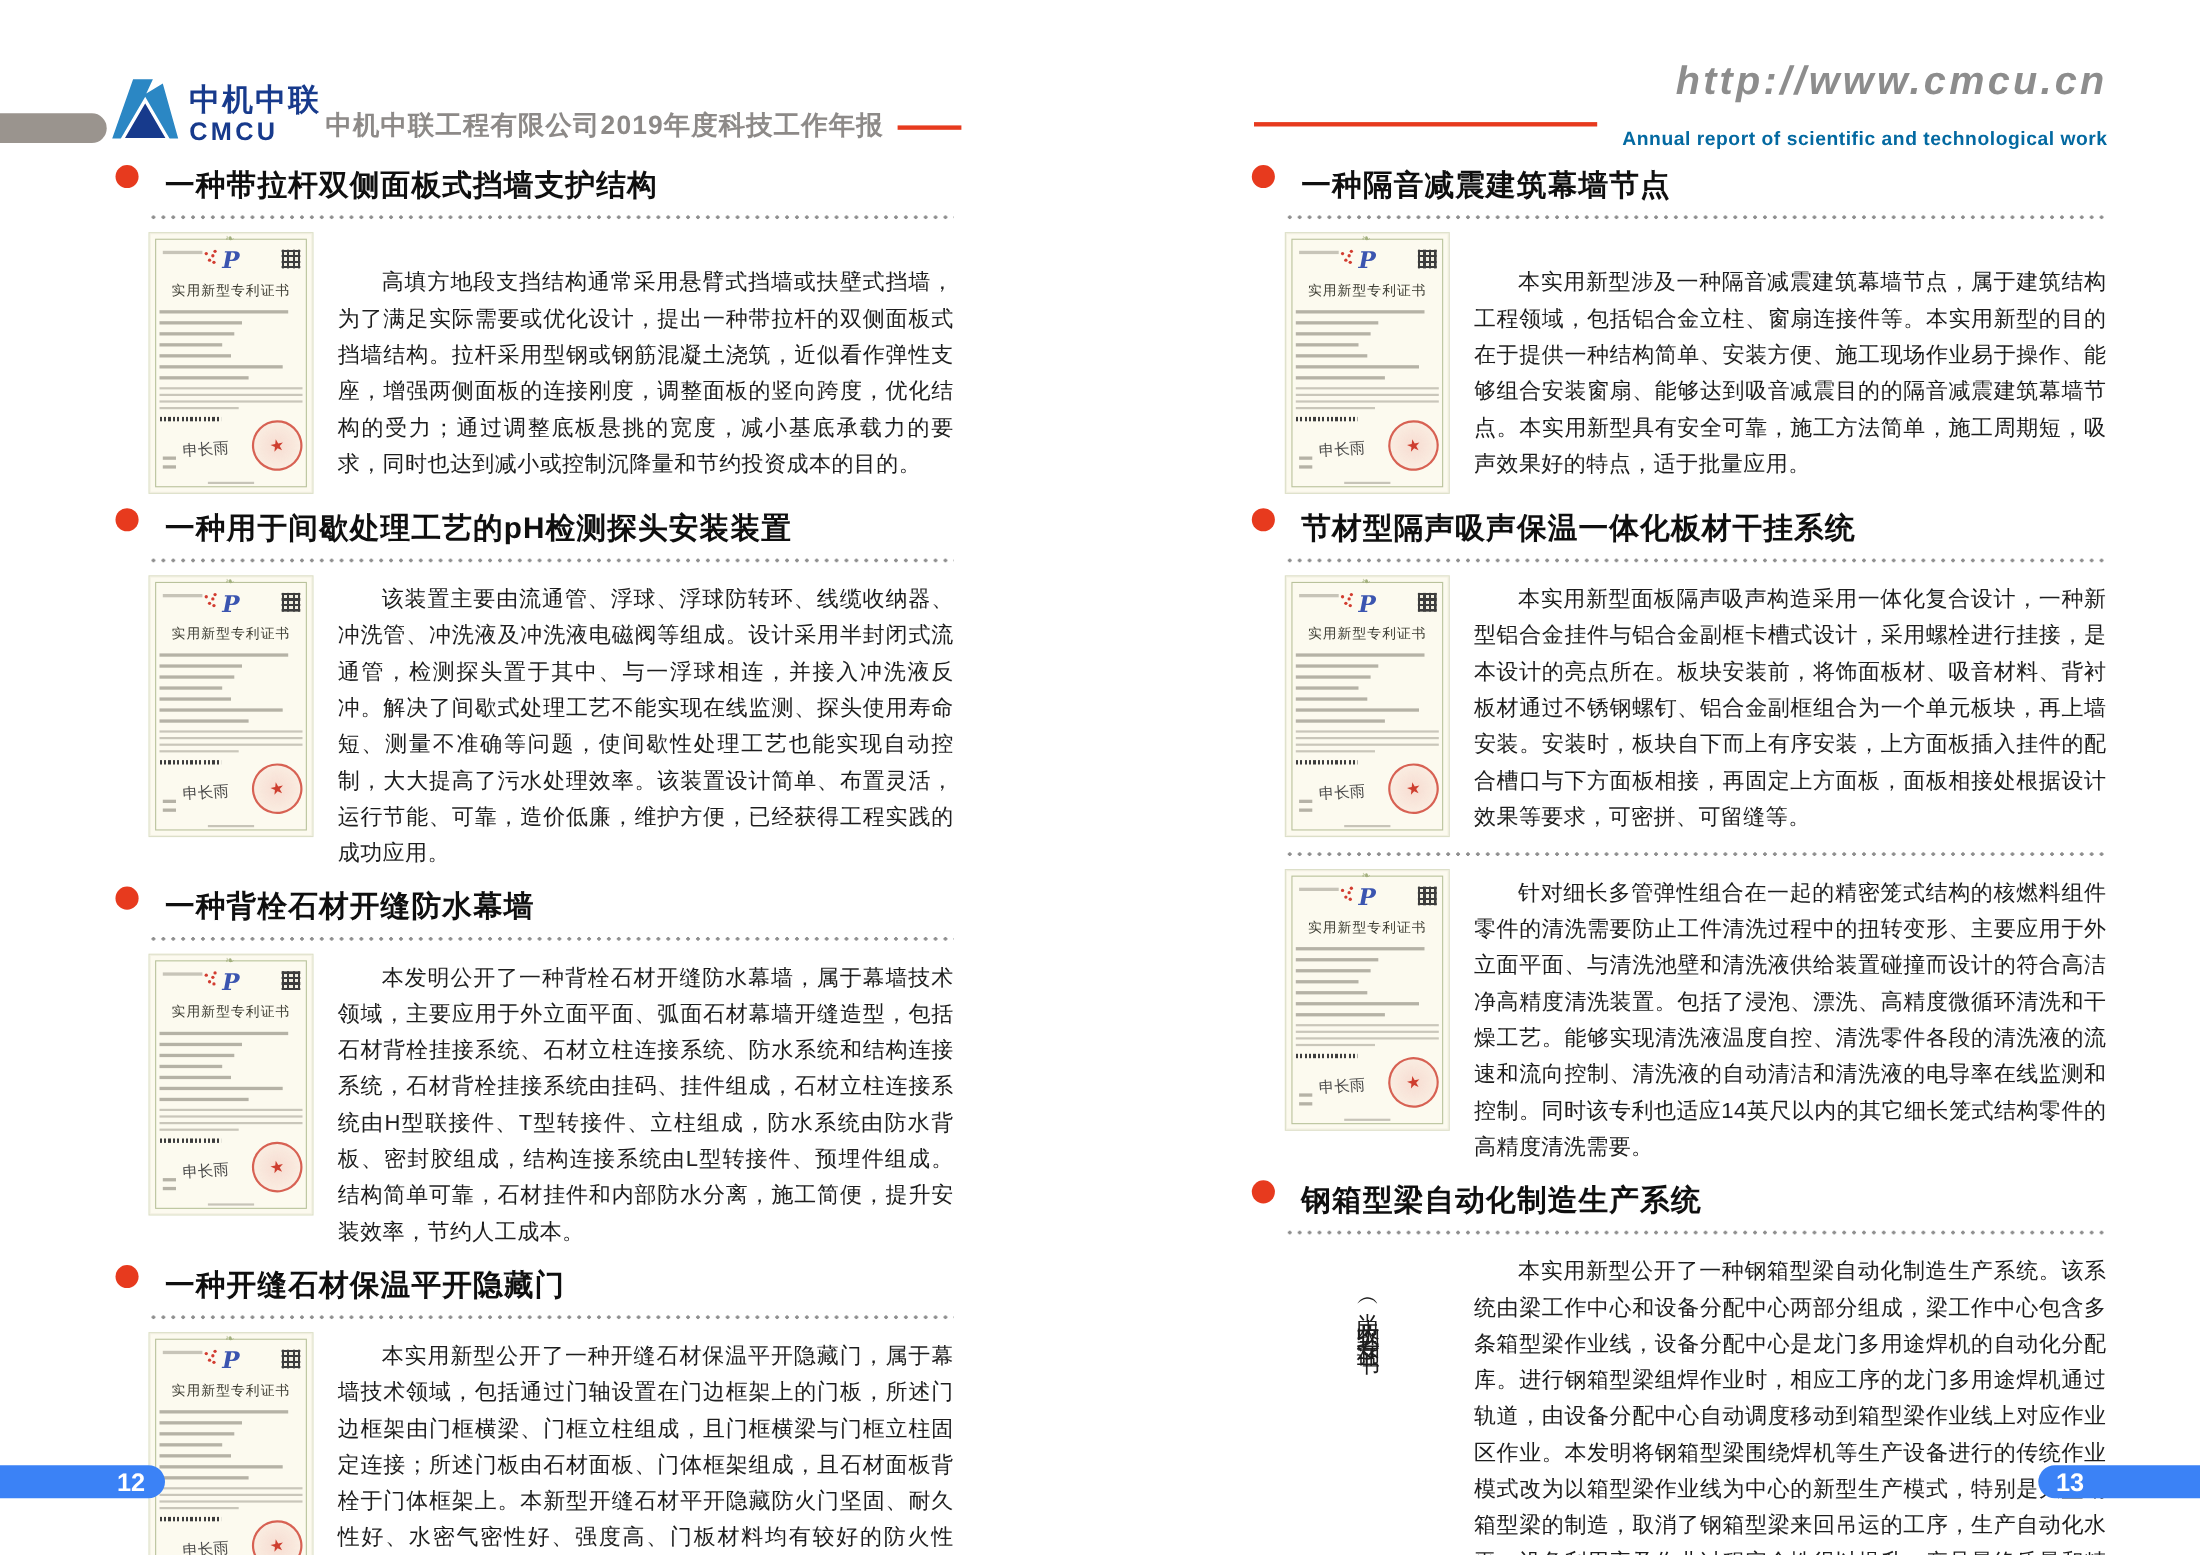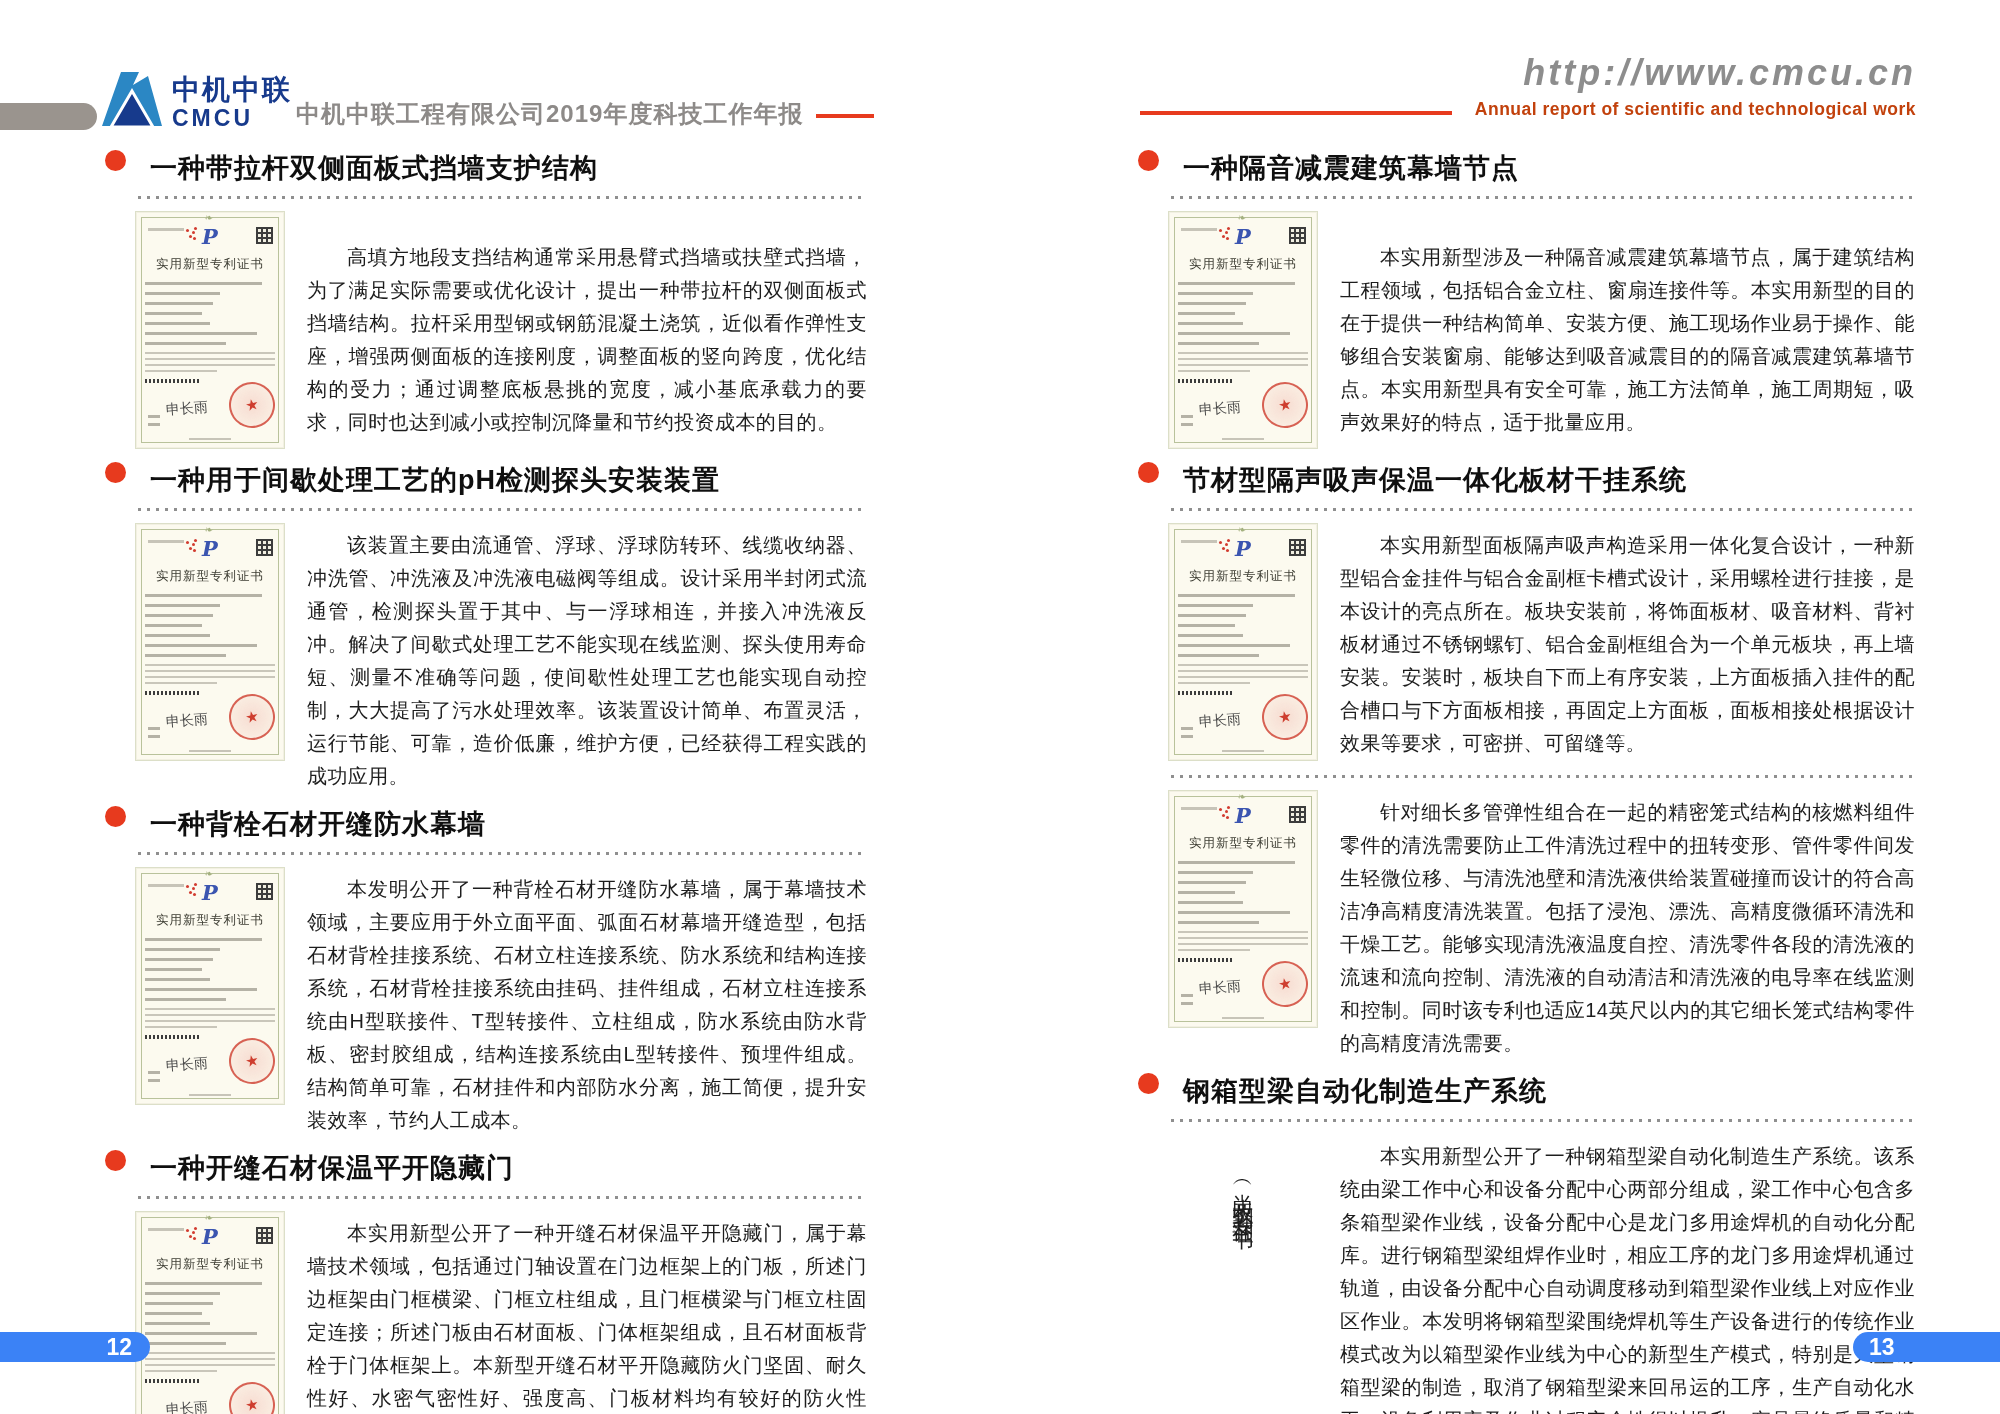--- a/index.html
+++ b/index.html
@@ -11,21 +11,21 @@
   }
   
   .side-tab{position:absolute;left:0;top:103px;width:97px;height:27px;background:#9a948e;border-radius:0 14px 14px 0;}
   .logo{position:absolute;left:100px;top:70px;display:flex;align-items:flex-end;gap:8px;}
   .logo-text{line-height:1;padding-bottom:2px;}
   .logo-cn{font-size:28px;font-weight:bold;color:#173a8c;letter-spacing:2px;}
   .logo-en{font-size:23px;font-weight:bold;color:#173a8c;letter-spacing:3px;margin-top:3px;}
   .report-title{position:absolute;left:296px;top:98px;font-size:24px;font-weight:bold;color:#8d8a88;letter-spacing:1px;}
   .title-dash{position:absolute;left:816px;top:114px;width:58px;height:4px;background:#e73a1e;}
   .site-url{position:absolute;right:84px;top:52px;font-size:36px;font-weight:bold;color:#8d8d8d;letter-spacing:3px;font-style:italic;}
-  .site-sub{position:absolute;right:84px;top:99px;font-size:17.5px;font-weight:bold;color:#c2410c;letter-spacing:.5px;}
+  .site-sub{position:absolute;right:84px;top:116px;font-size:17.5px;font-weight:bold;color:#0369a1;letter-spacing:.5px;}
   .sub-line{position:absolute;left:1140px;top:111px;width:312px;height:4px;background:#e73a1e;}
   
   .page{position:absolute;top:150px;}
   .page-left{left:105px;width:762px;}
   .page-right{left:1138px;width:777px;}
   .section{margin-bottom:13px;}
   .sec-head{display:flex;align-items:flex-start;gap:24px;}
   .bullet{width:21px;height:21px;border-radius:50%;background:#e73a1e;flex:0 0 21px;}
   .sec-title{font-size:27px;font-weight:bold;color:#0f0f0f;letter-spacing:1px;white-space:nowrap;}
   .dotline{margin:9px 0 11px 30px;height:5px;
@@ -371,21 +371,21 @@
         </div>
         <div class="cert-bar"></div>
         <div class="cert-sign-label"></div>
         <div class="cert-sign">申长雨</div>
         <div class="cert-seal">★</div>
         <div class="cert-foot">
             <span></span>
           </div>
       </div>
 
-      <div class="sec-text">针对细长多管弹性组合在一起的精密笼式结构的核燃料组件零件的清洗需要防止工件清洗过程中的扭转变形、管件零件间发生轻微位移、与清洗池壁和清洗液供给装置碰撞而设计的符合高洁净高精度清洗装置。包括了浸泡、漂洗、高精度微循环清洗和干燥工艺。能够实现清洗液温度自控、清洗零件各段的清洗液的流速和流向控制、清洗液的自动清洁和清洗液的电导率在线监测和控制。同时该专利也适应14英尺以内的其它细长笼式结构零件的高精度清洗需要。</div>
+      <div class="sec-text">针对细长多管弹性组合在一起的精密笼式结构的核燃料组件零件的清洗需要防止工件清洗过程中的扭转变形、主要应用于外立面平面、与清洗池壁和清洗液供给装置碰撞而设计的符合高洁净高精度清洗装置。包括了浸泡、漂洗、高精度微循环清洗和干燥工艺。能够实现清洗液温度自控、清洗零件各段的清洗液的流速和流向控制、清洗液的自动清洁和清洗液的电导率在线监测和控制。同时该专利也适应14英尺以内的其它细长笼式结构零件的高精度清洗需要。</div>
     </div>
   </div>
 
   <div class="section">
     <div class="sec-head">
       <span class="bullet"></span>
       <span class="sec-title">钢箱型梁自动化制造生产系统</span>
     </div>
     <div class="dotline"></div>
     <div class="sec-body">

